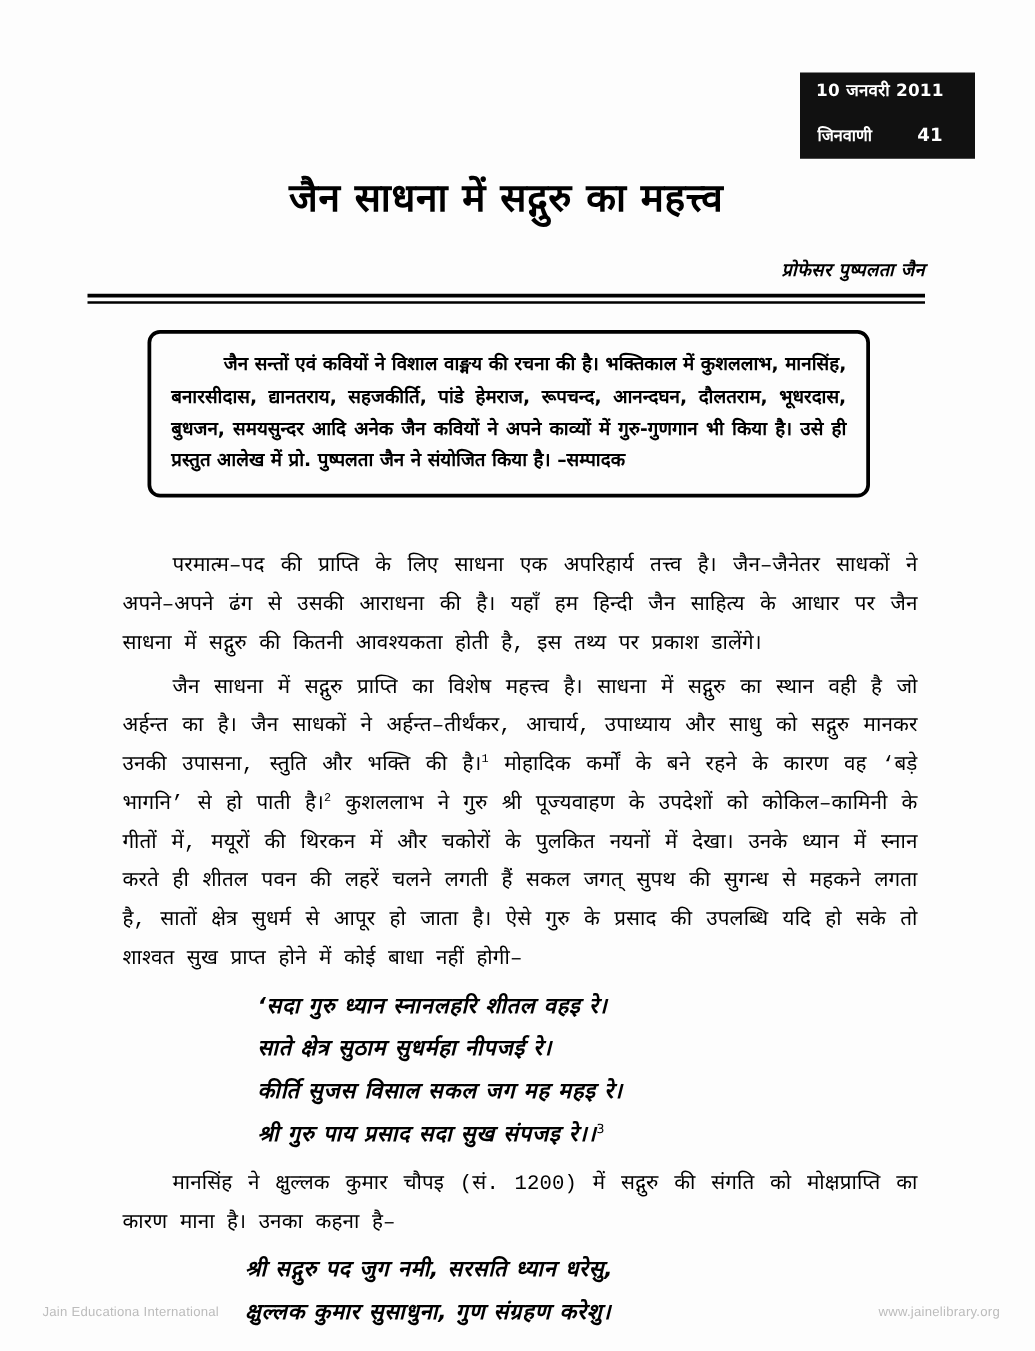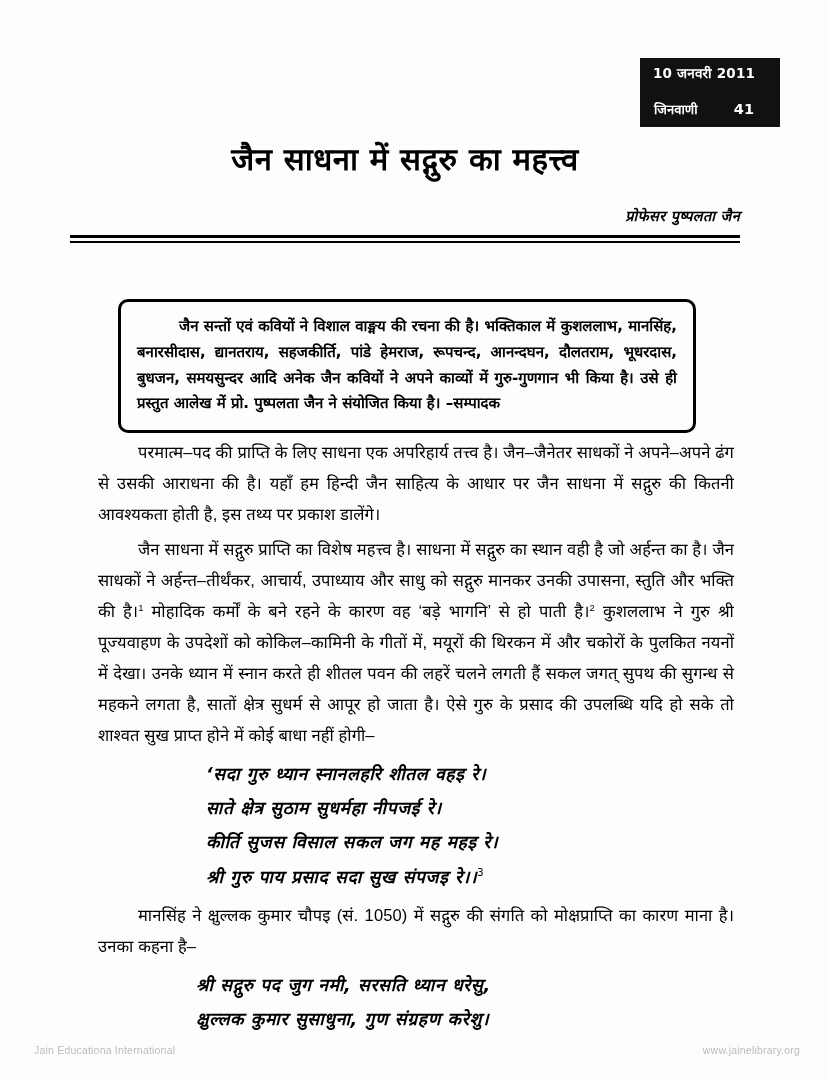--- a/index.html
+++ b/index.html
@@ -105,21 +105,20 @@
   
   .note-box {
     position: absolute;
     top: 264px;
     left: 118px;
     width: 578px;
     box-sizing: border-box;
     border: 3px solid #000000;
     border-radius: 10px;
     padding: 12px 16px 13px 16px;
-    margin-top: 35px;
   }
   .note-text {
     font-family: "DejaVu Sans", "Liberation Sans", sans-serif;
     font-size: 15px;
     font-weight: bold;
     line-height: 1.72;
     text-align: justify;
     text-indent: 42px;
     margin: 0;
   }
@@ -129,21 +128,21 @@
   }
 
   
   .body-col {
     position: absolute;
     top: 437px;
     left: 98px;
     width: 636px;
   }
   p.para {
-    font-family: Liberation Sans, sans-serif;
+    font-family: Liberation Mono, monospace;
     font-size: 16.5px;
     line-height: 1.88;
     text-align: justify;
     text-indent: 40px;
     margin: 0 0 4px 0;
     letter-spacing: 0.1px;
   }
   p.para sup {
     font-size: 9.5px;
     vertical-align: super;
@@ -237,21 +236,21 @@
 
     <p class="para"><span>जैन साधना में सद्गुरु प्राप्ति का विशेष महत्त्व है। साधना में सद्गुरु का स्थान वही है जो अर्हन्त का है। जैन साधकों ने अर्हन्त–तीर्थंकर, आचार्य, उपाध्याय और साधु को सद्गुरु मानकर उनकी उपासना, स्तुति और भक्ति की है।</span><sup>1</sup><span> मोहादिक कर्मों के बने रहने के कारण वह ‘बड़े भागनि’ से हो पाती है।</span><sup>2</sup><span> कुशललाभ ने गुरु श्री पूज्यवाहण के उपदेशों को कोकिल–कामिनी के गीतों में, मयूरों की थिरकन में और चकोरों के पुलकित नयनों में देखा। उनके ध्यान में स्नान करते ही शीतल पवन की लहरें चलने लगती हैं सकल जगत् सुपथ की सुगन्ध से महकने लगता है, सातों क्षेत्र सुधर्म से आपूर हो जाता है। ऐसे गुरु के प्रसाद की उपलब्धि यदि हो सके तो शाश्वत सुख प्राप्त होने में कोई बाधा नहीं होगी–</span></p>
 
     <div class="verse verse-1">
       <div class="verse-line">‘सदा गुरु ध्यान स्नानलहरि शीतल वहइ रे।</div>
       <div class="verse-line">साते क्षेत्र सुठाम सुधर्महा नीपजई रे।</div>
       <div class="verse-line">कीर्ति सुजस विसाल सकल जग मह महइ रे।</div>
       <div class="verse-line"><span>श्री गुरु पाय प्रसाद सदा सुख संपजइ रे।।</span><sup>3</sup></div>
     </div>
 
-    <p class="para">मानसिंह ने क्षुल्लक कुमार चौपइ (सं. 1050) में सद्गुरु की संगति को मोक्षप्राप्ति का कारण माना है। उनका कहना है–</p>
+    <p class="para">मानसिंह ने क्षुल्लक कुमार चौपइ (सं. 1200) में सद्गुरु की संगति को मोक्षप्राप्ति का कारण माना है। उनका कहना है–</p>
 
     <div class="verse verse-2">
       <div class="verse-line">श्री सद्गुरु पद जुग नमी, सरसति ध्यान धरेसु,</div>
       <div class="verse-line">क्षुल्लक कुमार सुसाधुना, गुण संग्रहण करेशु।</div>
     </div>
 
   </div>
 
   <div class="footer">
     <span class="f-left">Jain Educationa International</span>

